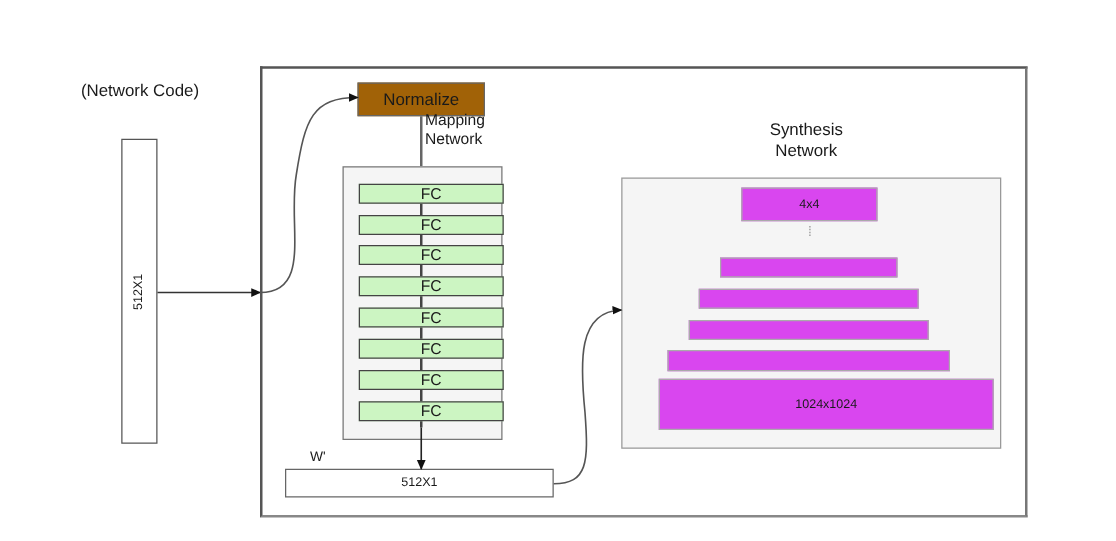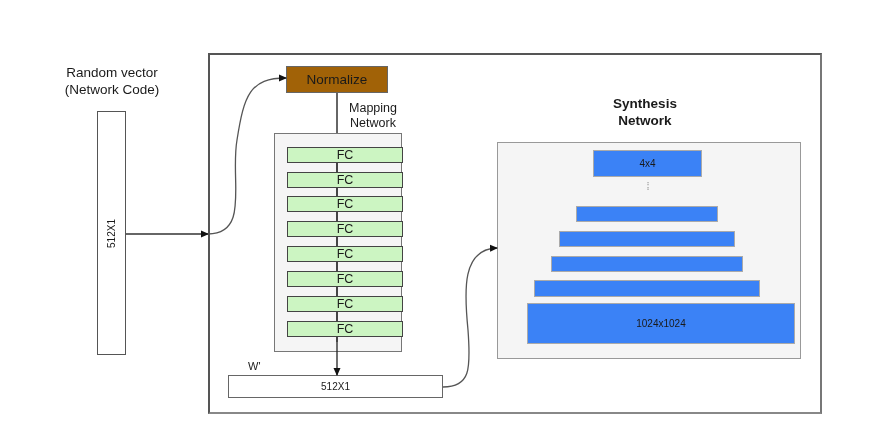--- a/index.html
+++ b/index.html
@@ -9,41 +9,40 @@
   .label { text-align: center; font-size: 13.5px; line-height: 17px; color: #1a1a1a; }
   .box { box-sizing: border-box; display: flex; align-items: center; justify-content: center; }
   #outer { left: 208px; top: 53px; width: 614px; height: 361px; border: 2px solid #666; border-color: #555 #777 #888 #555; box-sizing: border-box; }
   #latent-vec { left: 97px; top: 111px; width: 29px; height: 244px; border: 1.5px solid #555; background: #fff; }
   #latent-vec span { transform: rotate(-90deg); font-size: 10px; white-space: nowrap; }
   #normalize { left: 286px; top: 66px; width: 102px; height: 27px; border: 1.5px solid #666; background: #a16207; font-size: 13.5px; }
   #mapping-box { left: 274px; top: 133px; width: 126px; height: 217px; border: 1.5px solid #777; background: #f5f5f5; }
   .fc { left: 287px; width: 116px; height: 16px; border: 1.5px solid #444; background: #ccf5c2; font-size: 12.5px; }
   #w-vec { left: 228px; top: 375px; width: 215px; height: 23px; border: 1.5px solid #666; background: #fff; font-size: 10px; }
   #synth-box { left: 497px; top: 142px; width: 302px; height: 215px; border: 1.5px solid #999; background: #f5f5f5; }
-  .syn { border: 1.5px solid #aaa; background: #3b82f6; font-size: 10px; }
+  .syn { border: 1.5px solid #aaa; background: #d946ef; font-size: 10px; }
   svg { position: absolute; left: 0; top: 0; }
 </style>
 </head>
 <body>
 
 <div id="outer" class="abs"></div>
 
 <div class="abs label" style="left:52px; top:64px; width:120px;">
-  <div>Random vector</div>
   <div>(Network Code)</div>
 </div>
 <div id="latent-vec" class="abs box">
   <span>512X1</span>
 </div>
 
 <div id="normalize" class="abs box">
   <span>Normalize</span>
 </div>
 <div class="abs" style="left:336px; top:93px; width:1.5px; height:40px; background:#666;"></div>
-<div class="abs label" style="left:340px; top:101px; width:66px; font-size:12.5px; line-height:15px; text-align:center;">
+<div class="abs label" style="left:340px; top:89px; width:66px; font-size:12.5px; line-height:15px; text-align:left;">
   <div>Mapping</div>
   <div>Network</div>
 </div>
 <div id="mapping-box" class="abs"></div>
 <div class="abs" style="left:336px; top:162px; width:1.5px; height:180px; background:#444;"></div>
 
 <div class="abs box fc" style="top:147px;">
     <span>FC</span>
   </div>
 <div class="abs box fc" style="top:172px;">
@@ -66,21 +65,21 @@
   </div>
 <div class="abs box fc" style="top:321px;">
     <span>FC</span>
   </div>
 
 <div class="abs" style="left:248px; top:360px; font-size:11px;">W'</div>
 <div id="w-vec" class="abs box">
   <span>512X1</span>
 </div>
 
-<div class="abs label" style="left:590px; top:95px; width:110px;font-weight:bold;">
+<div class="abs label" style="left:590px; top:95px; width:110px;">
   <div>Synthesis</div>
   <div>Network</div>
 </div>
 <div id="synth-box" class="abs"></div>
 <div class="abs box syn" style="left:593px; top:150px; width:109px; height:27px;">
   <span>4x4</span>
 </div>
 <div class="abs" style="left:640px; top:180px; width:16px; text-align:center; font-size:11px; color:#999;">⁞</div>
 <div class="abs box syn" style="left:576px; top:206px; width:142px; height:16px;"></div>
 <div class="abs box syn" style="left:559px; top:231px; width:176px; height:16px;"></div>

